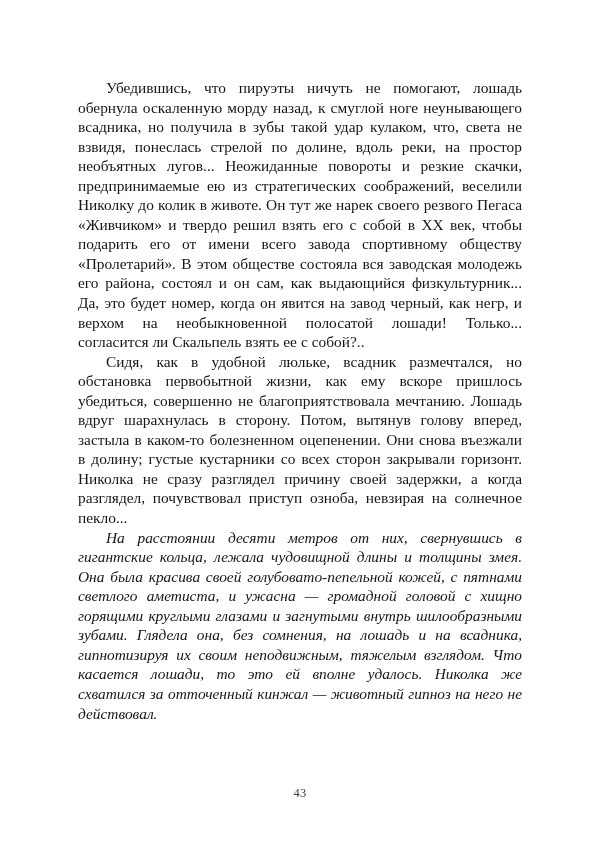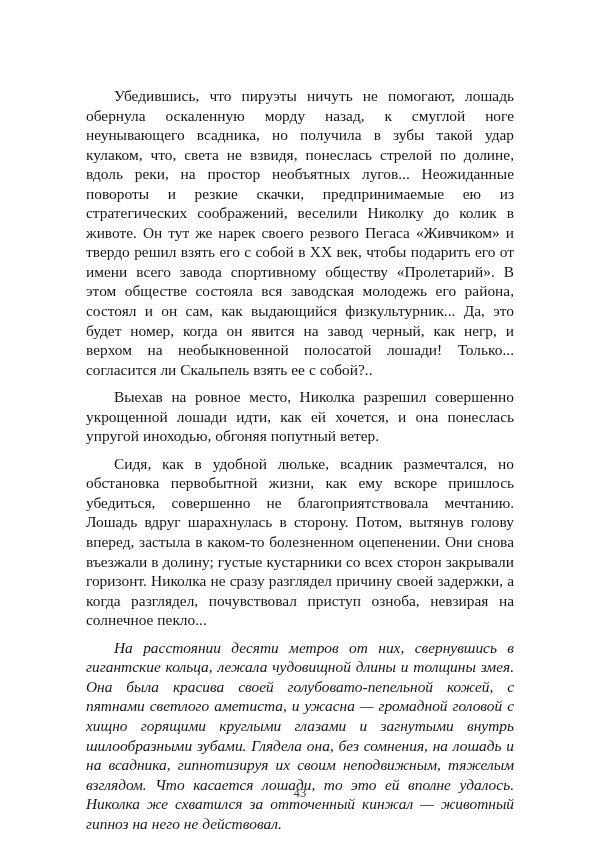--- a/index.html
+++ b/index.html
@@ -30,21 +30,21 @@
     top: 78px;
     width: 444px;
     text-align: justify;
     text-justify: inter-word;
     font-size: 15.4px;
     line-height: 19.55px;
     -webkit-font-smoothing: antialiased;
   }
 
   .para {
-    margin: 8px;
+    margin: 0;
     text-indent: 28px;
     text-align: justify;
     hyphens: manual;
     word-spacing: 0.1px;
   }
 
   .para:last-of-type {
     text-align-last: left;
     font-style: italic;
   }
@@ -60,20 +60,19 @@
     letter-spacing: 0.2px;
   }
 </style>
 </head>
 <body>
 
 <div class="page">
 
   <div class="text-block">
     <p class="para">Убедившись, что пируэты ничуть не помогают, лошадь обернула оскаленную морду назад, к смуглой ноге неунывающего всадника, но получила в зубы такой удар кулаком, что, света не взвидя, понеслась стрелой по долине, вдоль реки, на простор необъятных лугов... Неожиданные повороты и резкие скачки, предпринимаемые ею из стратегических соображений, веселили Николку до колик в животе. Он тут же нарек своего резвого Пегаса «Живчиком» и твердо решил взять его с собой в XX век, чтобы подарить его от имени всего завода спортивному обществу «Пролетарий». В этом обществе состояла вся заводская молодежь его района, состоял и он сам, как выдающийся физкультурник... Да, это будет номер, когда он явится на завод черный, как негр, и верхом на необыкновенной полосатой лошади! Только... согласится ли Скальпель взять ее с собой?..</p>
-    <p class="para">Выехав на ровное место, Николка разрешил совершенно укрощенной лошади идти, как ей хочется, и она понеслась упругой иноходью, обгоняя попутный ветер.</p>
     <p class="para">Сидя, как в удобной люльке, всадник размечтался, но обстановка первобытной жизни, как ему вскоре пришлось убедиться, совершенно не благоприятствовала мечтанию. Лошадь вдруг шарахнулась в сторону. Потом, вытянув голову вперед, застыла в каком-то болезненном оцепенении. Они снова въезжали в долину; густые кустарники со всех сторон закрывали горизонт. Николка не сразу разглядел причину своей задержки, а когда разглядел, почувствовал приступ озноба, невзирая на солнечное пекло...</p>
     <p class="para">На расстоянии десяти метров от них, свернувшись в гигантские кольца, лежала чудовищной длины и толщины змея. Она была красива своей голубовато-пепельной кожей, с пятнами светлого аметиста, и ужасна — громадной головой с хищно горящими круглыми глазами и загнутыми внутрь шилообразными зубами. Глядела она, без сомнения, на лошадь и на всадника, гипнотизируя их своим неподвижным, тяжелым взглядом. Что касается лошади, то это ей вполне удалось. Николка же схватился за отточенный кинжал — животный гипноз на него не действовал.</p>
   </div>
 
   <div class="page-number">43</div>
 
 </div>
 
 </body></html>

